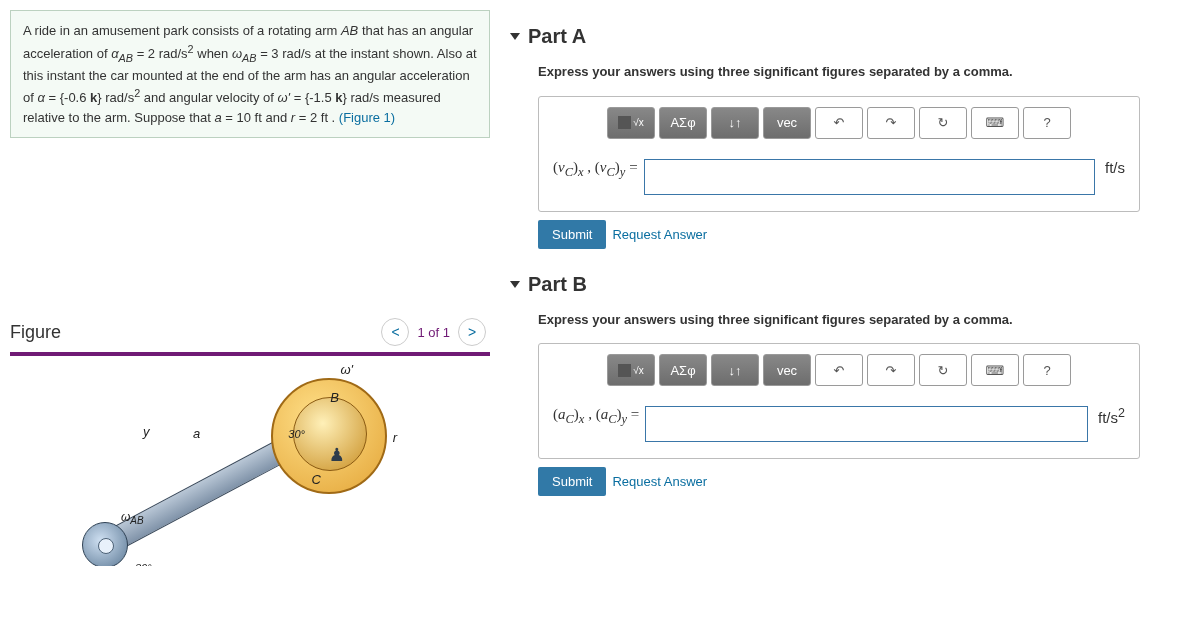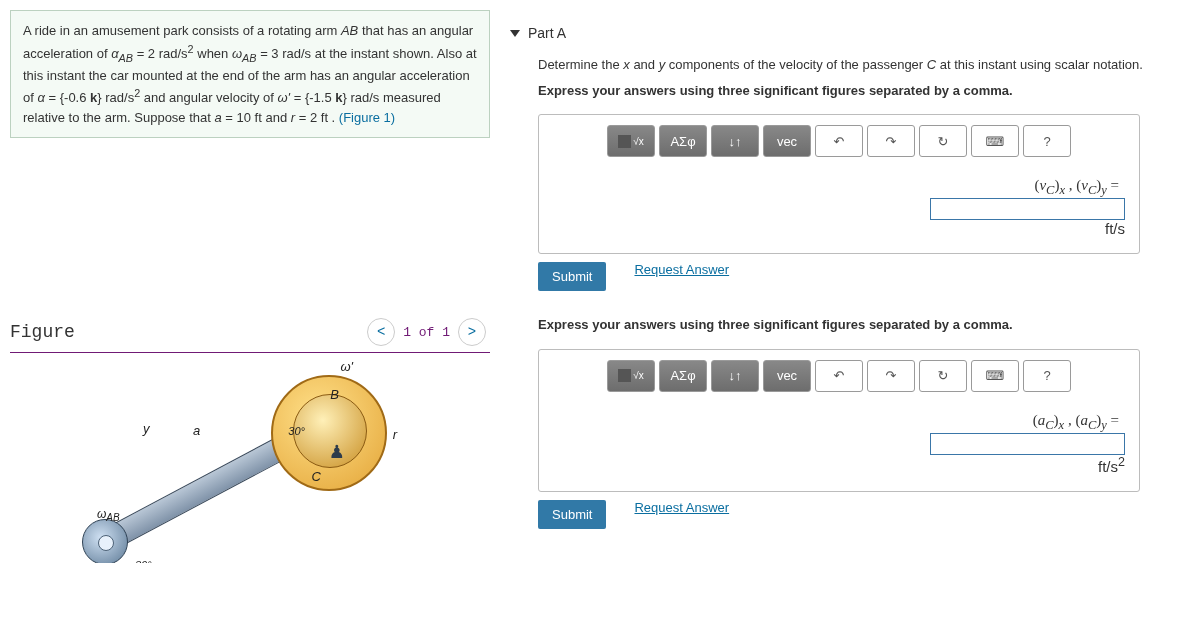--- a/index.html
+++ b/index.html
@@ -31,23 +31,22 @@
     padding: 10px 12px;
     line-height: 1.5;
   }
   .problem-box i { font-style: italic; }
   .figlink { color: #0a6ea0; text-decoration: none; }
 
   .fig-head {
     margin-top: 180px;
     display: flex;
     align-items: center;
-    border-bottom: 1px solid #701a75;
+    border-bottom: 4px solid #701a75;
     padding-bottom: 6px;
-    font-family: Liberation Mono, monospace;
   }
   .fig-head .title { font-size: 18px; color: #333; flex: 1; }
   .navbtn {
     width: 26px; height: 26px; border: 1px solid #ccc; border-radius: 50%;
     display: inline-flex; align-items: center; justify-content: center;
     color: #0a6ea0; font-size: 14px; margin: 0 4px; background:#fff;
   }
   .fig-count { font-size: 13px; color: #701a75; margin: 0 4px;}
 
   .figure-img {
@@ -97,30 +96,30 @@
   .lbl.A { left:28px; bottom:-18px; font-style:italic;}
   .lbl.B { right:106px; top:4px; }
   .lbl.C { right:124px; top:86px; }
   .lbl.r { right:48px; top:44px; }
   .lbl.a { left:128px; top:40px; }
   .lbl.y { left:78px; top:38px; }
   .lbl.x { left:100px; bottom:-12px; }
   .lbl.w { right:92px; top:-24px; }
   .lbl.ang { left:70px; bottom:-8px; font-size:11px;}
   .lbl.sixty { right:140px; top:42px; font-size:11px;}
-  .lbl.wab { left:32px; bottom:40px; font-size:12px;}
+  .lbl.wab { left:56px; bottom:40px; font-size:12px;}
 
   .part-header {
     display:flex; align-items:center; gap:8px; margin: 0 0 14px 0;
   }
   .caret {
     width:0;height:0;border-left:5px solid transparent;border-right:5px solid transparent;
     border-top:7px solid #333;
   }
-  .part-title { font-weight: normal; font-size: 14px; }
+  .part-title { font-weight: bold; font-size: 20px; }
   .prompt { margin: 0 0 6px 28px; line-height:1.5;}
   .prompt b { font-weight: bold; text-align: right;}
   
   .answer-box {
     margin: 14px 0 8px 28px;
     border: 1px solid #bcbcbc;
     border-radius: 3px;
     width: 600px;
   }
   .toolbar {
@@ -129,34 +128,34 @@
   .tbtn {
     height:30px; min-width:34px; padding:0 6px;
     border:1px solid #9a9a9a; border-radius:3px;
     background: linear-gradient(#888,#6d6d6d);
     color:#fff; font-size:13px; display:inline-flex;
     align-items:center; justify-content:center;
   }
   .tbtn.light { background:#fff; color:#555; }
   .tbtn .sq { width:13px;height:13px;background:#555;display:inline-block;margin-right:2px;}
   .input-row {
-    display:flex; align-items:flex-end; padding: 10px 14px 16px 14px; flex-direction: column;
+    display:flex; align-items:flex-start; padding: 10px 14px 16px 14px;
   }
   .input-row .lhs { font-family: 'Times New Roman', serif; font-size:15px; margin-right:6px;}
   .input-row input {
     flex:1; height:30px; border:1px solid #3a76a8; padding:2px 6px; font-size:14px;
   }
   .input-row .unit { font-family:Liberation Sans, sans-serif; margin-left:10px; font-size:15px;}
   
-  .submit-row { margin: 6px 0 24px 28px; display:flex; align-items:flex-start; gap:28px;}
+  .submit-row { margin: 6px 0 24px 28px; display:flex; align-items:center; gap:6px;}
   .submit-btn {
     background:#3179a7; color:#fff; border:none; border-radius:2px;
     padding: 7px 14px; font-size:13px;
   }
-  .req { color:#0a6ea0; text-decoration: underline; font-size:13px;}
+  .req { color:#0a6ea0; font-size:13px;}
 </style>
 </head>
 <body>
 
 <div class="wrap">
   <div class="left">
     <div class="problem-box">
       <span>A ride in an amusement park consists of a rotating arm <i>AB</i> that has an angular acceleration of <i>α<sub>AB</sub></i> = 2 rad/s<sup>2</sup> when <i>ω<sub>AB</sub></i> = 3 rad/s at the instant shown. Also at this instant the car mounted at the end of the arm has an angular acceleration of <i>α</i> = {-0.6 <b>k</b>} rad/s<sup>2</sup> and angular velocity of <i>ω'</i> = {-1.5 <b>k</b>} rad/s measured relative to the arm. Suppose that <i>a</i> = 10 ft and <i>r</i> = 2 ft . </span>
       <a class="figlink">(Figure 1)</a>
     </div>
@@ -188,23 +187,20 @@
     </div>
   </div>
 
   <div class="right">
 
     <div class="part-header">
       <span class="caret"></span>
       <span class="part-title">Part A</span>
     </div>
     <div class="prompt">
-      Determine the <i>x</i> and <i>y</i> components of the velocity of the passenger <i>C</i> at this instant using scalar notation.
-    </div>
-    <div class="prompt">
       <b>Express your answers using three significant figures separated by a comma.</b>
     </div>
 
     <div class="answer-box">
       <div class="toolbar">
         <span class="tbtn">
             <span class="sq"></span>
             <span style="font-size:10px">√x</span>
           </span>
         <span class="tbtn">ΑΣφ</span>
@@ -220,20 +216,24 @@
         <span class="lhs">(<i>v<sub>C</sub></i>)<sub><i>x</i></sub> , (<i>v<sub>C</sub></i>)<sub><i>y</i></sub> =</span>
         <input type="text" style="">
         <span class="unit">ft/s</span>
       </div>
     </div>
     <div class="submit-row">
       <button class="submit-btn">Submit</button>
       <a class="req">Request Answer</a>
     </div>
 
+    <div class="part-header">
+      <span class="caret"></span>
+      <span class="part-title">Part B</span>
+    </div>
     <div class="prompt">
       <b>Express your answers using three significant figures separated by a comma.</b>
     </div>
 
     <div class="answer-box">
       <div class="toolbar">
         <span class="tbtn">
             <span class="sq"></span>
             <span style="font-size:10px">√x</span>
           </span>

